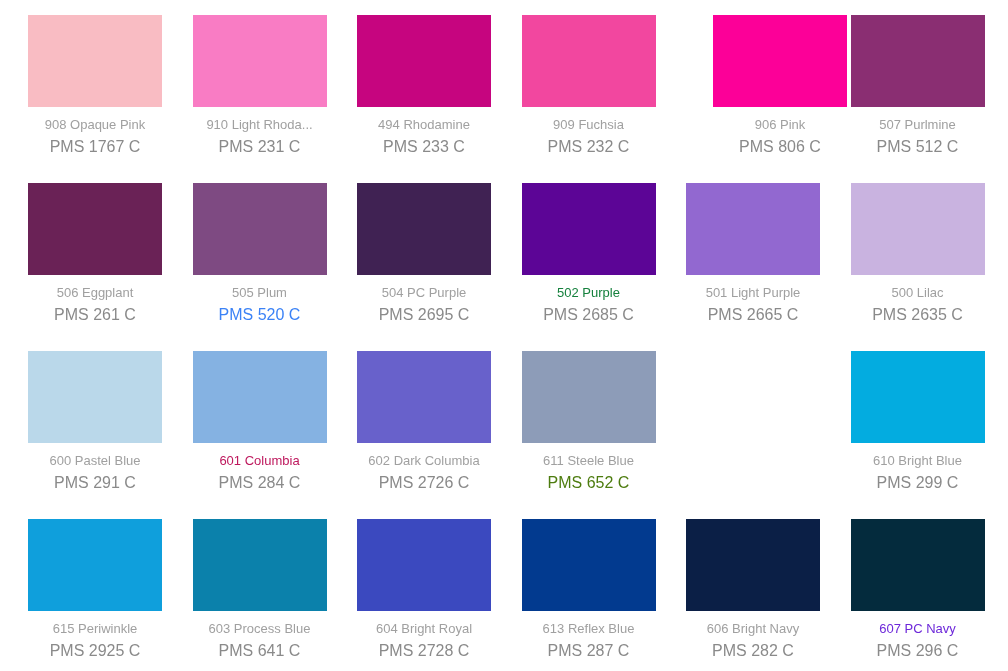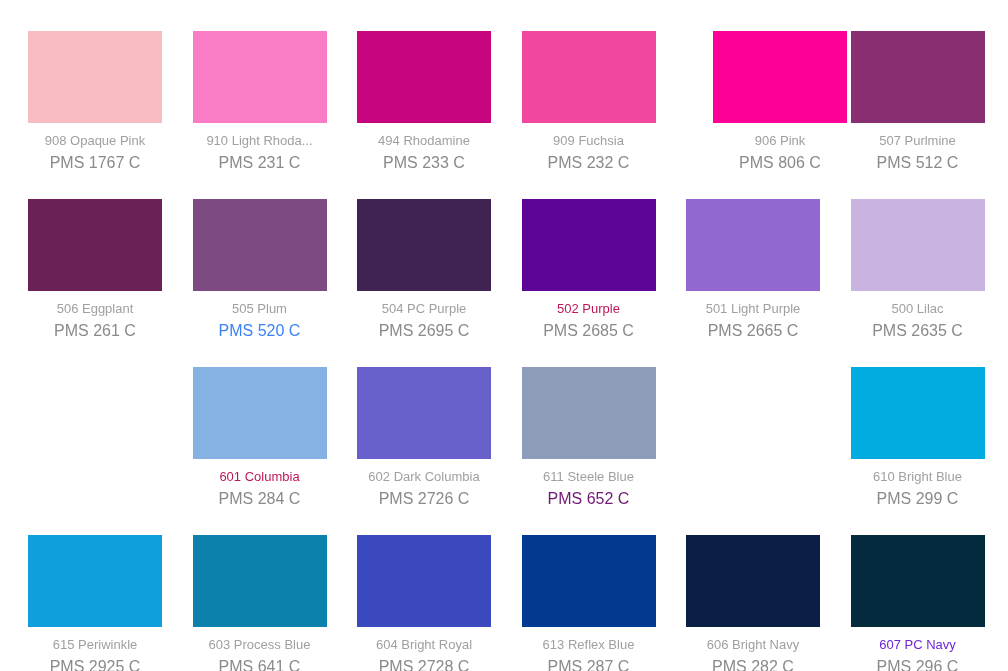--- a/index.html
+++ b/index.html
@@ -20,21 +20,20 @@
     position: relative;
     width: 1008px;
     height: 671px;
     box-sizing: border-box;
   }
 
   .swatch-cell {
     position: absolute;
     width: 158px;
     box-sizing: border-box;
-    margin-top: 16px;
   }
 
   .swatch-chip {
     width: 134px;
     height: 92px;
     display: block;
   }
 
   .swatch-name {
     display: block;
@@ -106,47 +105,52 @@
       <span class="swatch-name" style="color: rgb(160, 160, 160);">505 Plum</span>
       <span class="swatch-pms" style="color: #3b82f6;">PMS 520 C</span>
     </div>
     <div class="swatch-cell" style="left: 357px; top: 183px;">
       <div class="swatch-chip" style="width: 134px; height: 92px; background-color: rgb(64, 34, 83);"></div>
       <span class="swatch-name" style="color: rgb(160, 160, 160);">504 PC Purple</span>
       <span class="swatch-pms" style="color: rgb(138, 138, 138);">PMS 2695 C</span>
     </div>
     <div class="swatch-cell" style="left: 521.5px; top: 183px;">
       <div class="swatch-chip" style="width: 134px; height: 92px; background-color: rgb(92, 5, 150);"></div>
-      <span class="swatch-name" style="color: #be185d;">502 Purple</span>
+      <span class="swatch-name" style="color: #15803d;">502 Purple</span>
       <span class="swatch-pms" style="color: rgb(138, 138, 138);">PMS 2685 C</span>
     </div>
     <div class="swatch-cell" style="left: 686px; top: 183px;">
       <div class="swatch-chip" style="width: 134px; height: 92px; background-color: rgb(146, 104, 208);"></div>
       <span class="swatch-name" style="color: rgb(160, 160, 160);">501 Light Purple</span>
       <span class="swatch-pms" style="color: rgb(138, 138, 138);">PMS 2665 C</span>
     </div>
     <div class="swatch-cell" style="left: 850.5px; top: 183px;">
       <div class="swatch-chip" style="width: 134px; height: 92px; background-color: rgb(201, 179, 224);"></div>
       <span class="swatch-name" style="color: rgb(160, 160, 160);">500 Lilac</span>
       <span class="swatch-pms" style="color: rgb(138, 138, 138);">PMS 2635 C</span>
+    </div>
+    <div class="swatch-cell" style="left: 28px; top: 351px;">
+      <div class="swatch-chip" style="width: 134px; height: 92px; background-color: rgb(186, 216, 234);"></div>
+      <span class="swatch-name" style="color: rgb(160, 160, 160);">600 Pastel Blue</span>
+      <span class="swatch-pms" style="color: rgb(138, 138, 138);">PMS 291 C</span>
     </div>
     <div class="swatch-cell" style="left: 192.5px; top: 351px;">
       <div class="swatch-chip" style="width: 134px; height: 92px; background-color: rgb(133, 178, 226);"></div>
       <span class="swatch-name" style="color: #be185d;">601 Columbia</span>
       <span class="swatch-pms" style="color: rgb(138, 138, 138);">PMS 284 C</span>
     </div>
     <div class="swatch-cell" style="left: 357px; top: 351px;">
       <div class="swatch-chip" style="width: 134px; height: 92px; background-color: rgb(104, 97, 203);"></div>
       <span class="swatch-name" style="color: rgb(160, 160, 160);">602 Dark Columbia</span>
       <span class="swatch-pms" style="color: rgb(138, 138, 138);">PMS 2726 C</span>
     </div>
     <div class="swatch-cell" style="left: 521.5px; top: 351px;">
       <div class="swatch-chip" style="width: 134px; height: 92px; background-color: rgb(141, 156, 184);"></div>
       <span class="swatch-name" style="color: rgb(160, 160, 160);">611 Steele Blue</span>
-      <span class="swatch-pms" style="color: #701a75;">PMS 652 C</span>
+      <span class="swatch-pms" style="color: #4d7c0f;">PMS 652 C</span>
     </div>
     <div class="swatch-cell" style="left: 850.5px; top: 351px;">
       <div class="swatch-chip" style="width: 134px; height: 92px; background-color: rgb(3, 172, 224);"></div>
       <span class="swatch-name" style="color: rgb(160, 160, 160);">610 Bright Blue</span>
       <span class="swatch-pms" style="color: rgb(138, 138, 138);">PMS 299 C</span>
     </div>
     <div class="swatch-cell" style="left: 28px; top: 519px;">
       <div class="swatch-chip" style="width: 134px; height: 92px; background-color: rgb(15, 159, 220);"></div>
       <span class="swatch-name" style="color: rgb(160, 160, 160);">615 Periwinkle</span>
       <span class="swatch-pms" style="color: rgb(138, 138, 138);">PMS 2925 C</span>

